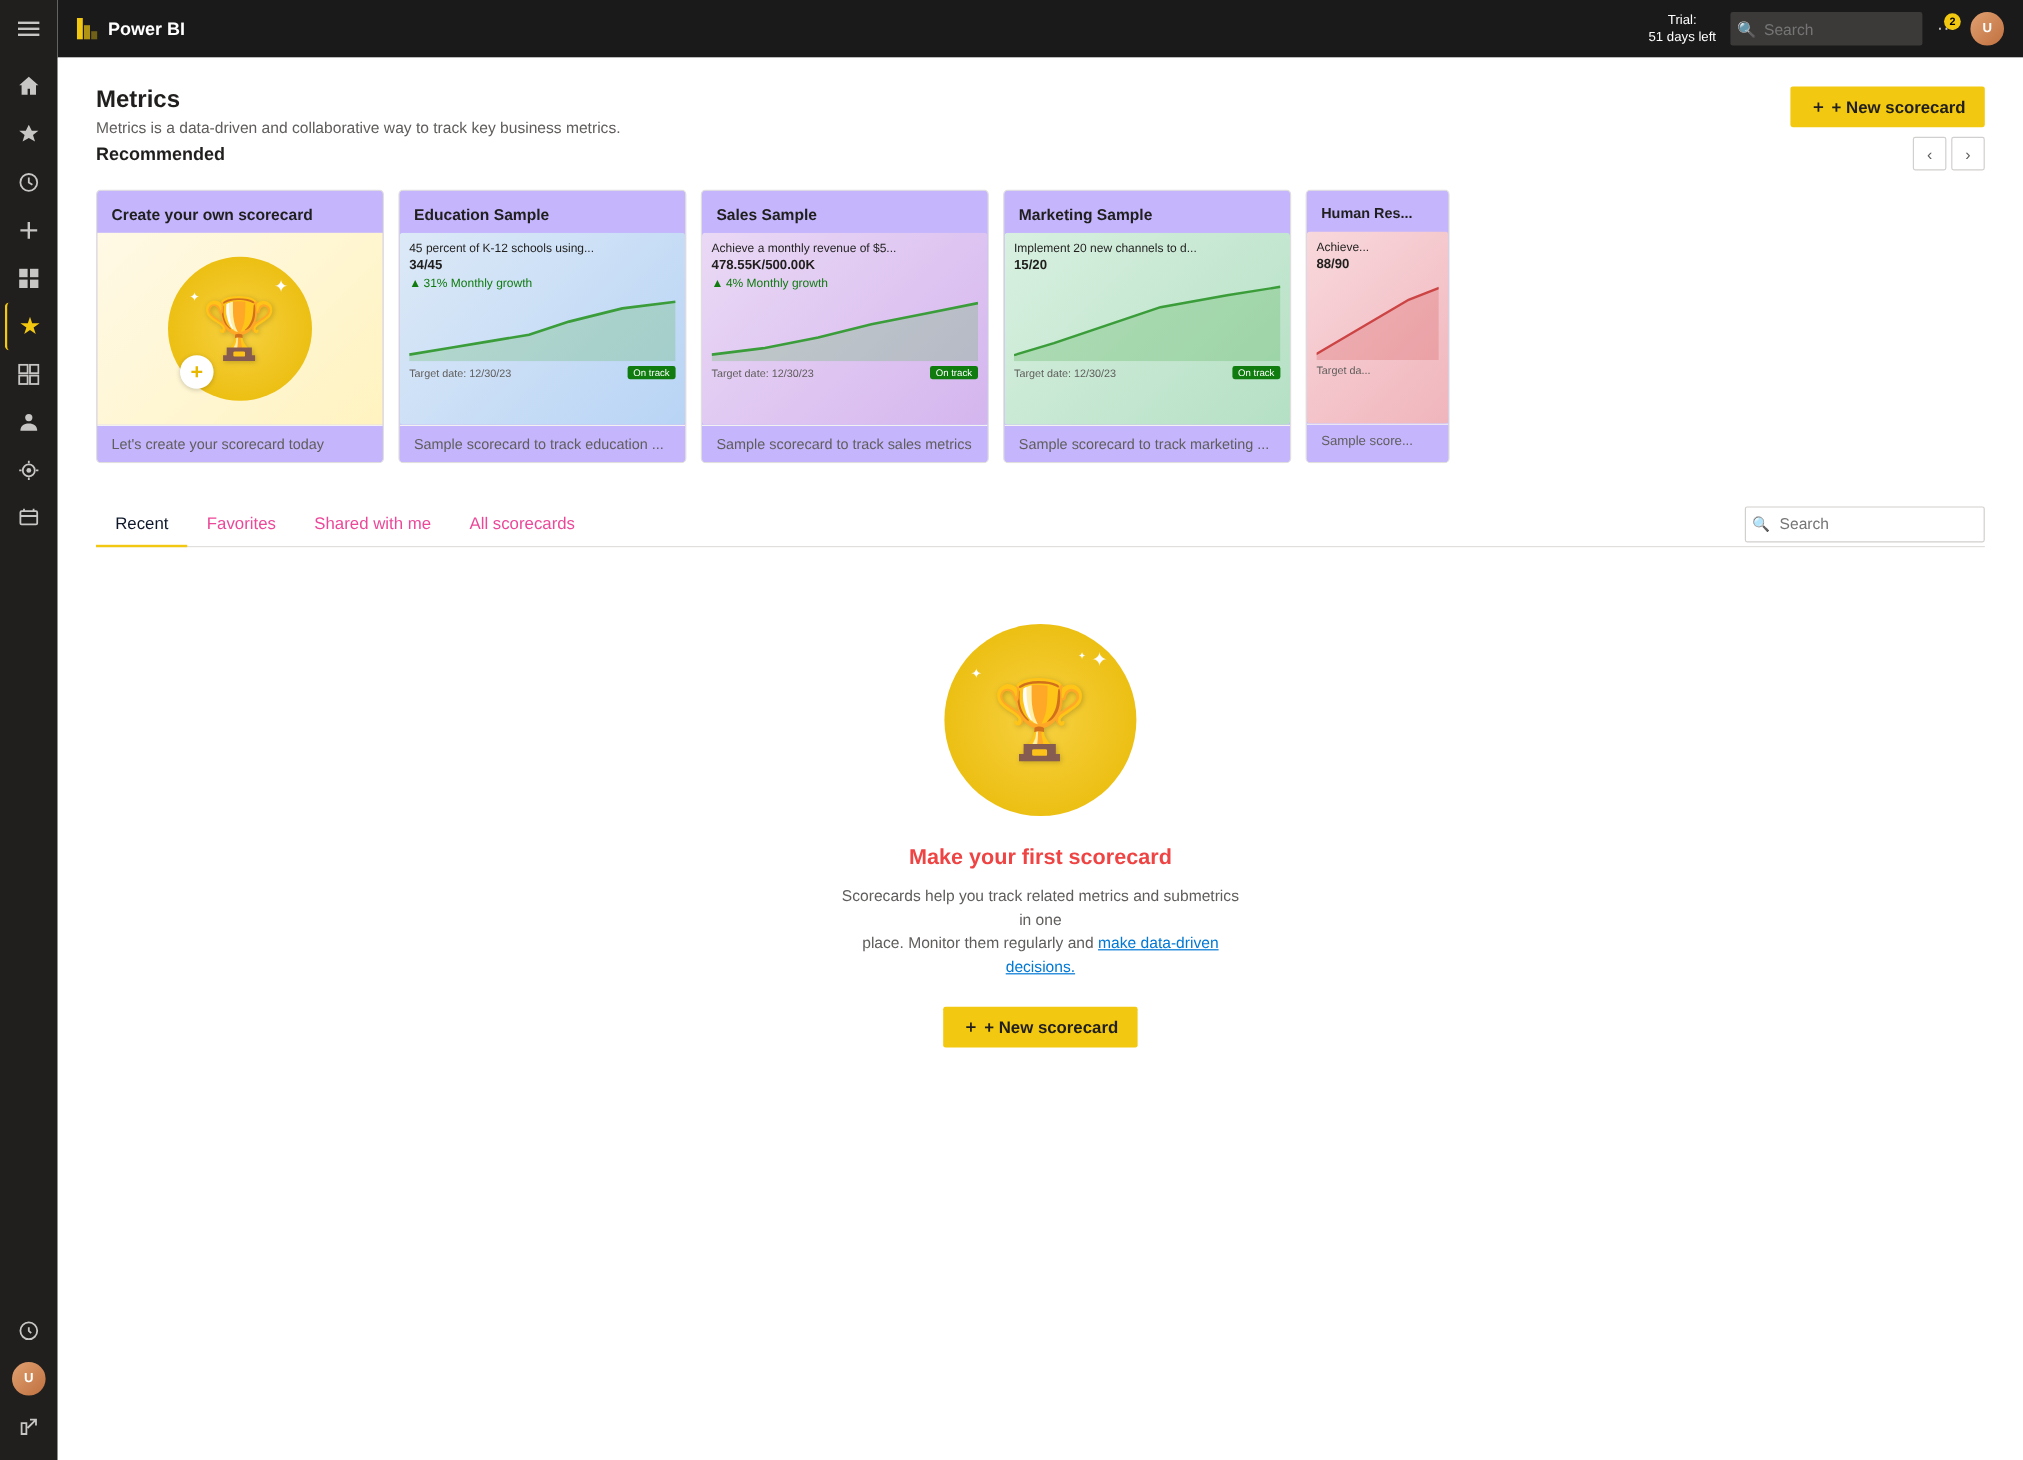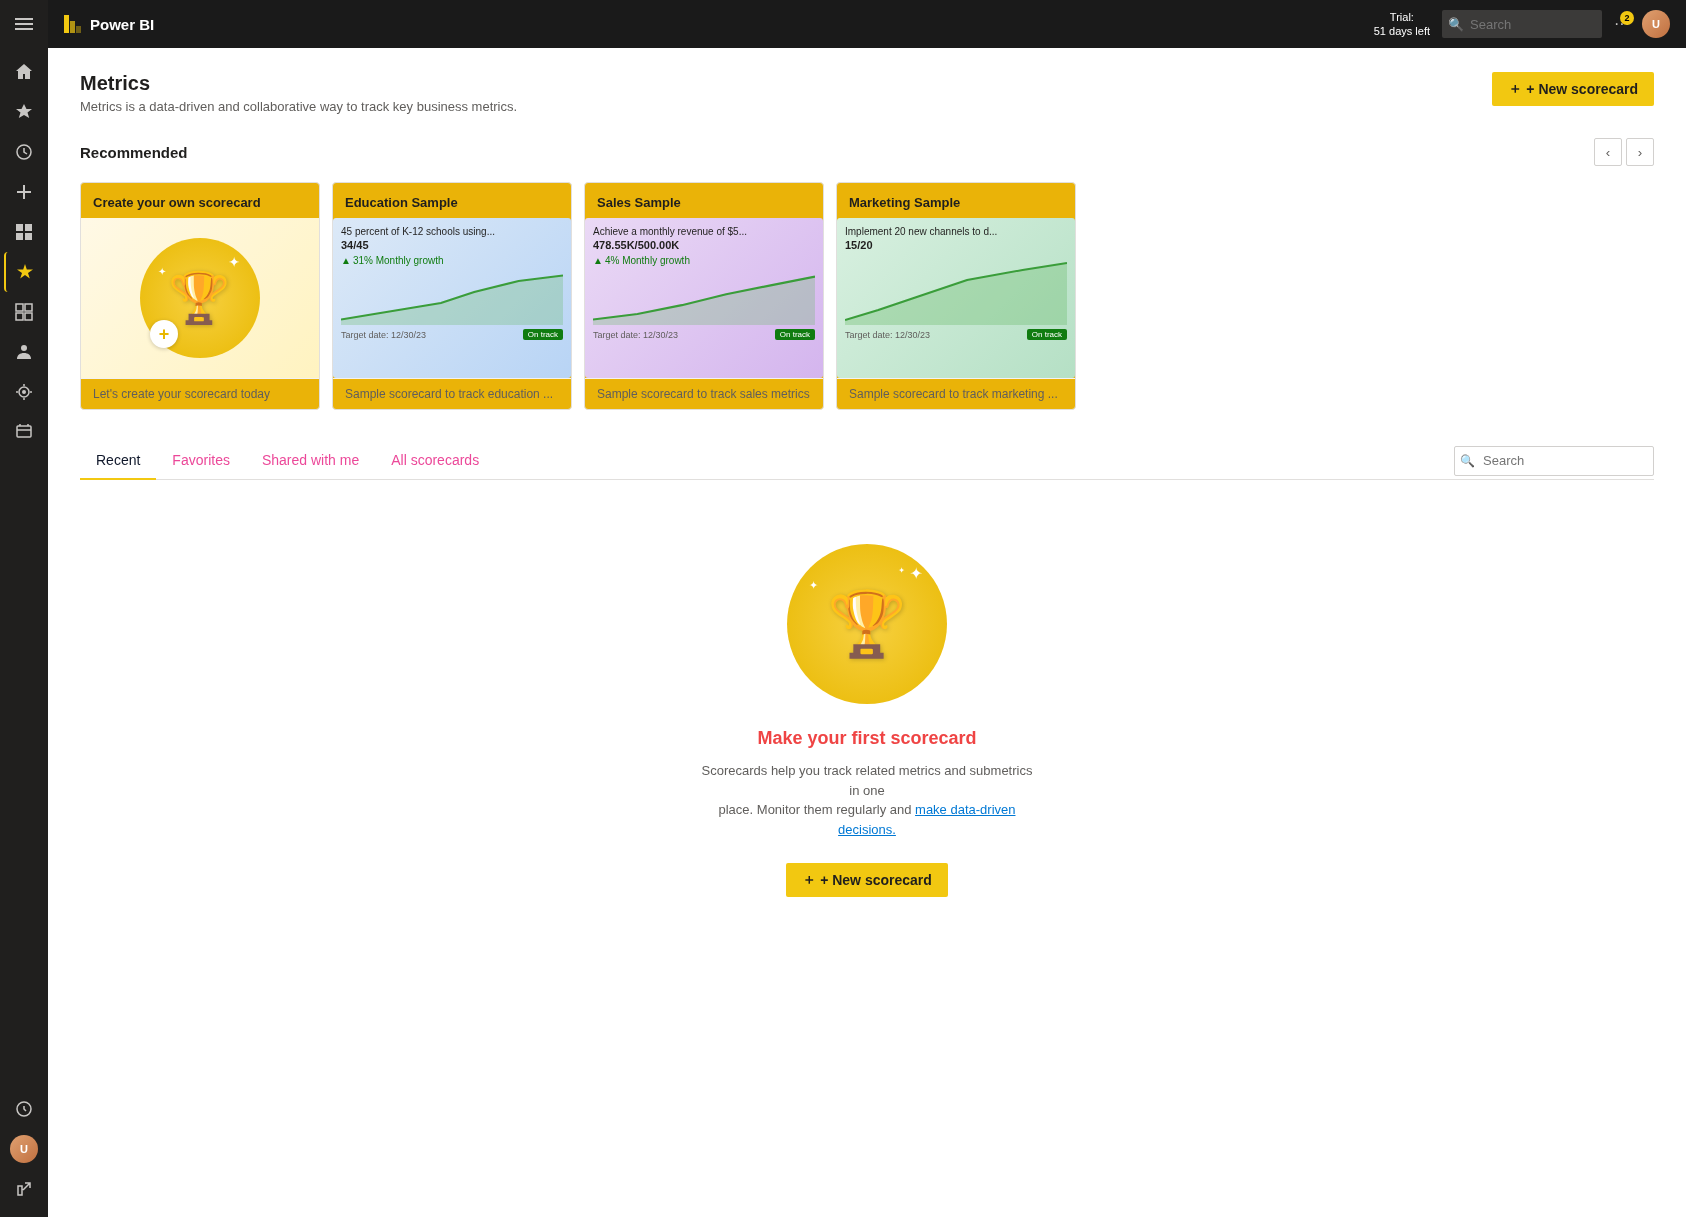--- a/index.html
+++ b/index.html
@@ -114,21 +114,20 @@
     
     .page-body {
       padding: 24px 32px;
       background: #fff;
       min-height: 100%;
     }
     .page-header {
       display: flex;
       align-items: flex-start;
       justify-content: space-between;
-      margin-bottom: 24px;
     }
     .page-title {
       font-size: 20px;
       font-weight: 600;
       color: #201f1e;
       margin-bottom: 4px;
     }
     .page-subtitle {
       font-size: 13px;
       color: #605e5c;
@@ -177,21 +176,21 @@
     }
 
     
     .cards-row {
       display: flex;
       gap: 12px;
       overflow: hidden;
       margin-bottom: 32px;
     }
     .card {
-      background: #eab308;
+      background: #c4b5fd;
       border: 1px solid #e1dfdd;
       border-radius: 4px;
       flex: 0 0 240px;
       overflow: hidden;
       cursor: pointer;
     }
     .card-header-text {
       padding: 12px 12px 8px;
       font-size: 13px;
       font-weight: 600;
@@ -618,20 +617,39 @@
                 </div>
                 <div class="sample-footer-row">
                   <span class="sample-target-date">Target date: 12/30/23</span>
                   <span class="on-track-badge">On track</span>
                 </div>
               </div>
             </div>
             <div class="card-footer">Sample scorecard to track marketing ...</div>
           </div>
 
+          <div class="card" style="flex:0 0 120px;overflow:hidden;">
+            <div class="card-header-text" style="font-size:12px;">Human Res...</div>
+            <div class="card-body-image">
+              <div class="sample-card-inner bg-pink" style="width:100%;">
+                <div class="sample-metric-title">Achieve...</div>
+                <div class="sample-metric-value">88/90</div>
+                <div class="sample-chart" style="height:70px;">
+                  <svg viewBox="0 0 200 70" preserveAspectRatio="none">
+                    <polygon points="0,65 50,50 100,35 150,20 200,10 200,70 0,70" fill="rgba(220,100,100,0.3)"></polygon>
+                    <polyline points="0,65 50,50 100,35 150,20 200,10" fill="none" stroke="#cc4444" stroke-width="2"></polyline>
+                  </svg>
+                </div>
+                <div class="sample-footer-row">
+                  <span class="sample-target-date">Target da...</span>
+                </div>
+              </div>
+            </div>
+            <div class="card-footer" style="font-size:11px;">Sample score...</div>
+          </div>
         </div>
       </div>
 
       <div class="tabs-section">
         <div class="tabs-row">
           <div class="tabs-list">
             <div class="tab-item active">Recent</div>
             <div class="tab-item">Favorites</div>
             <div class="tab-item">Shared with me</div>
             <div class="tab-item">All scorecards</div>

